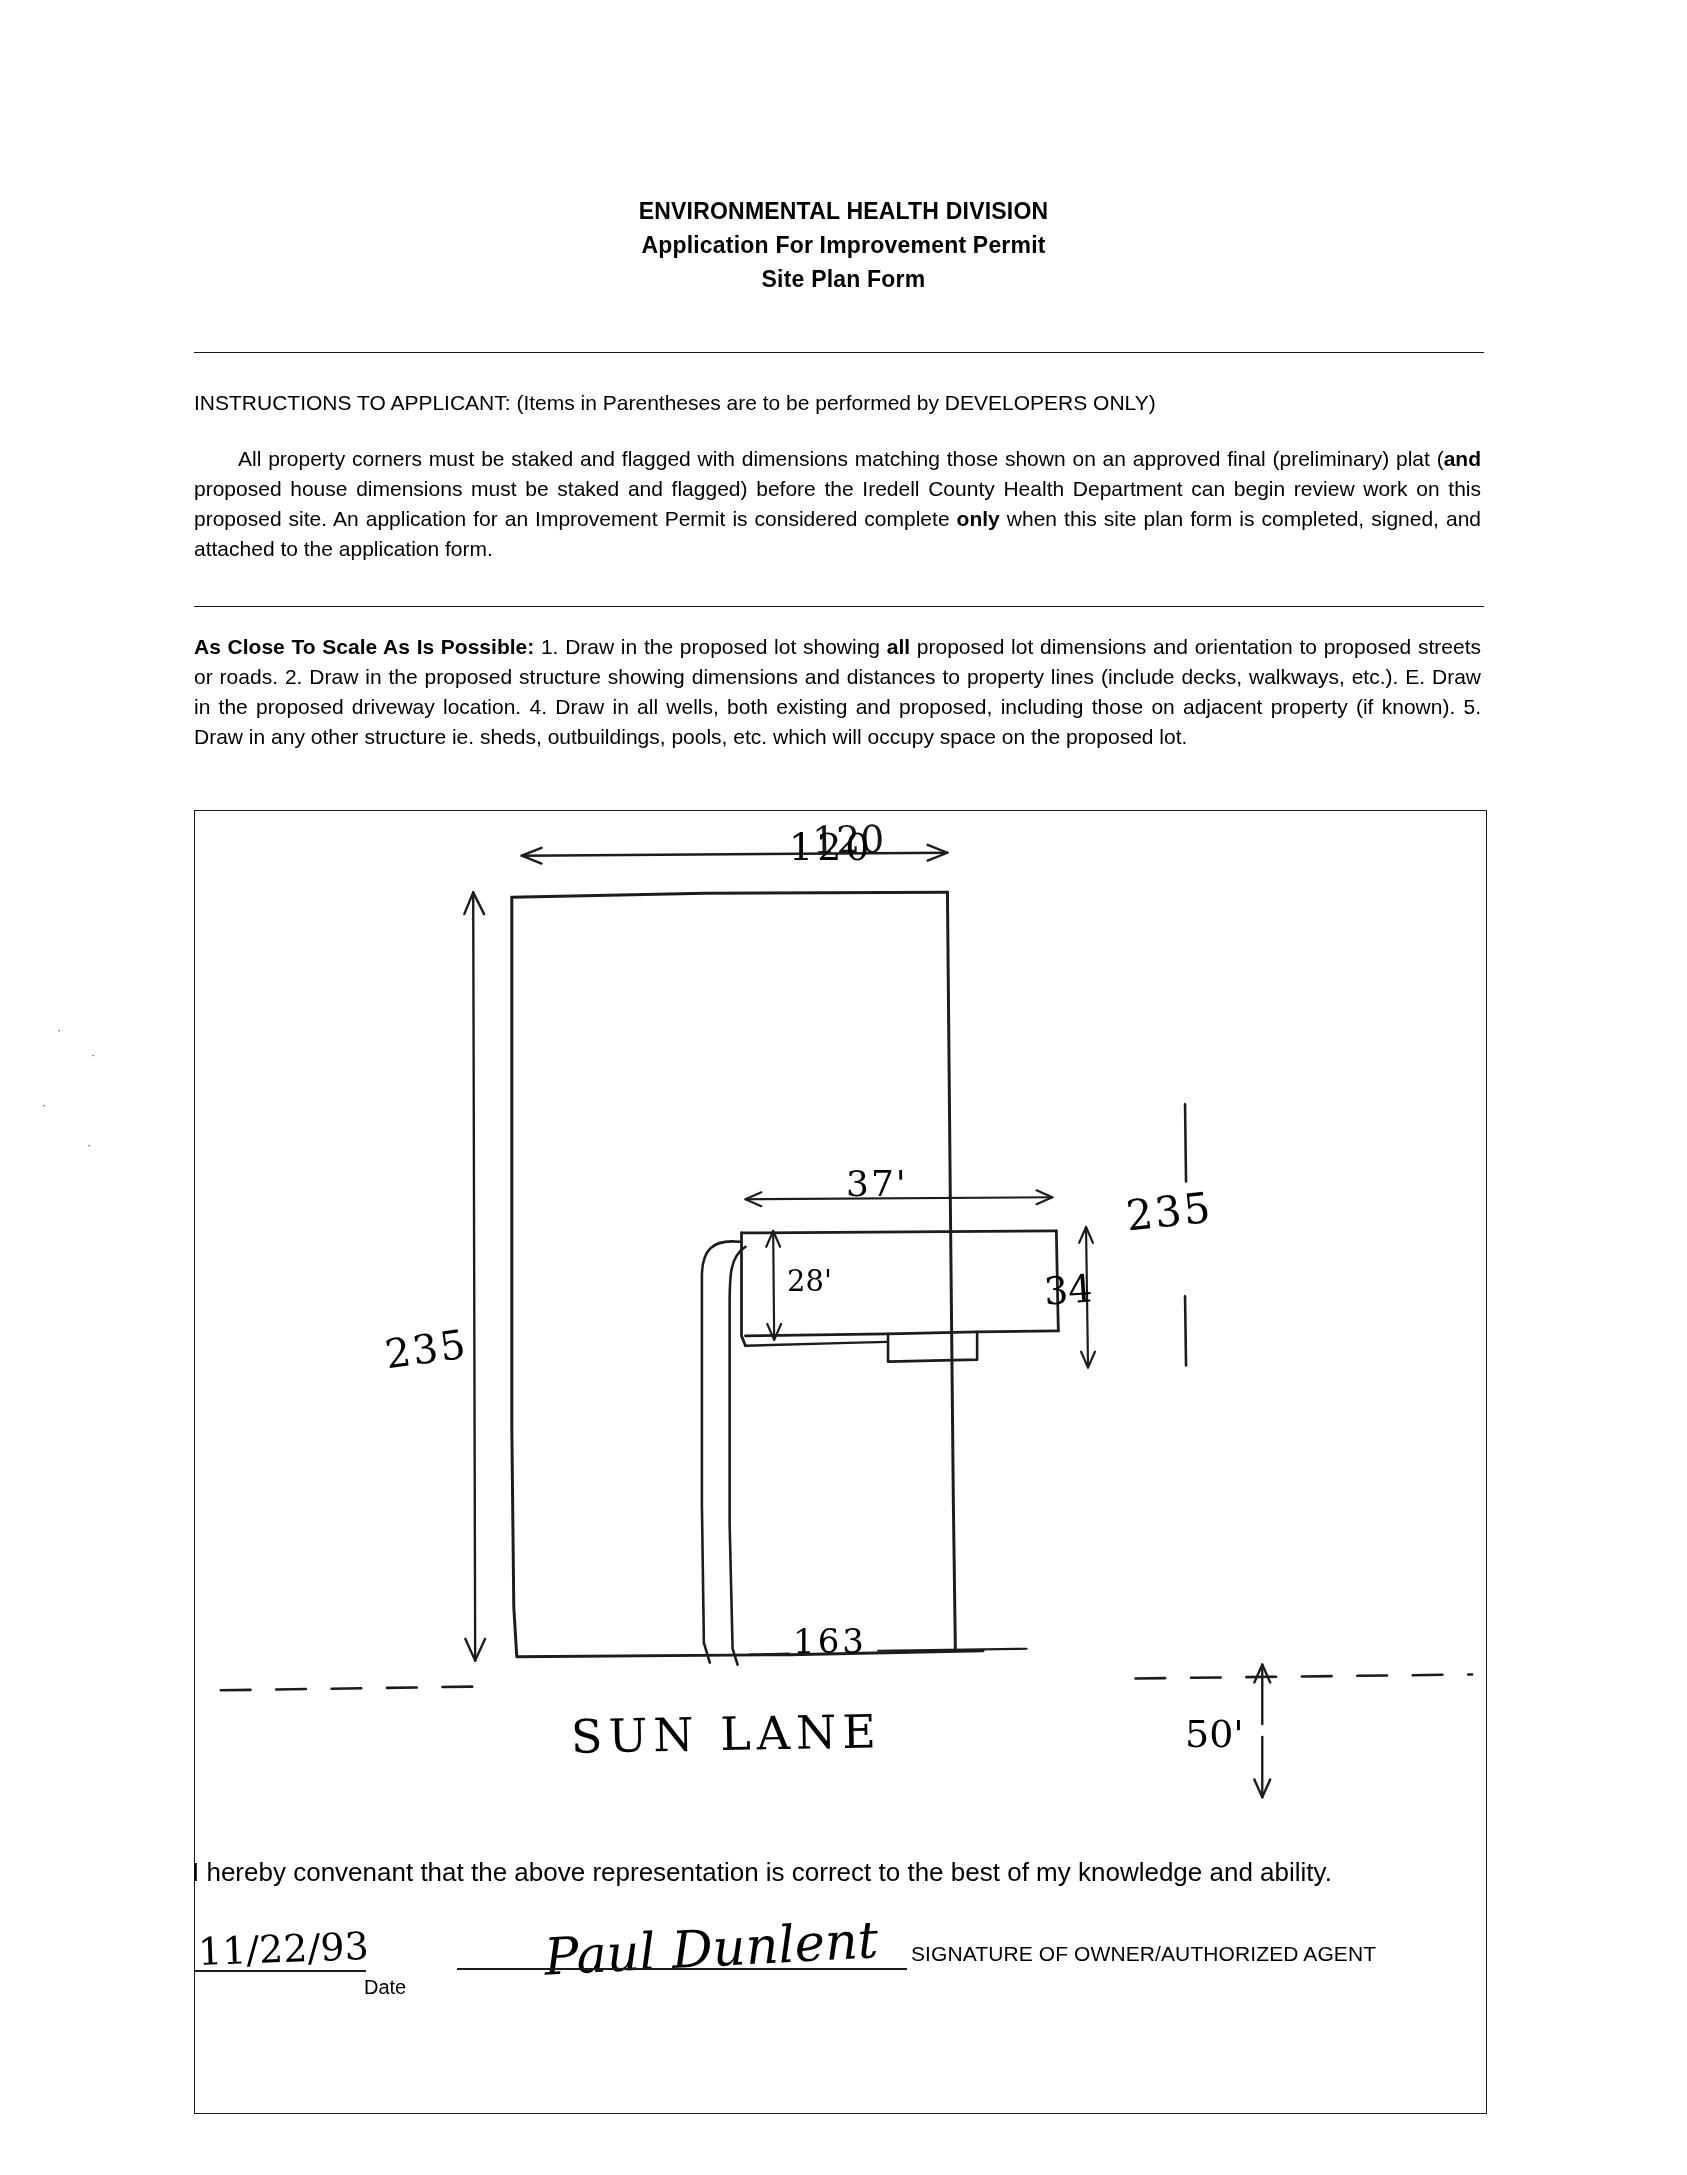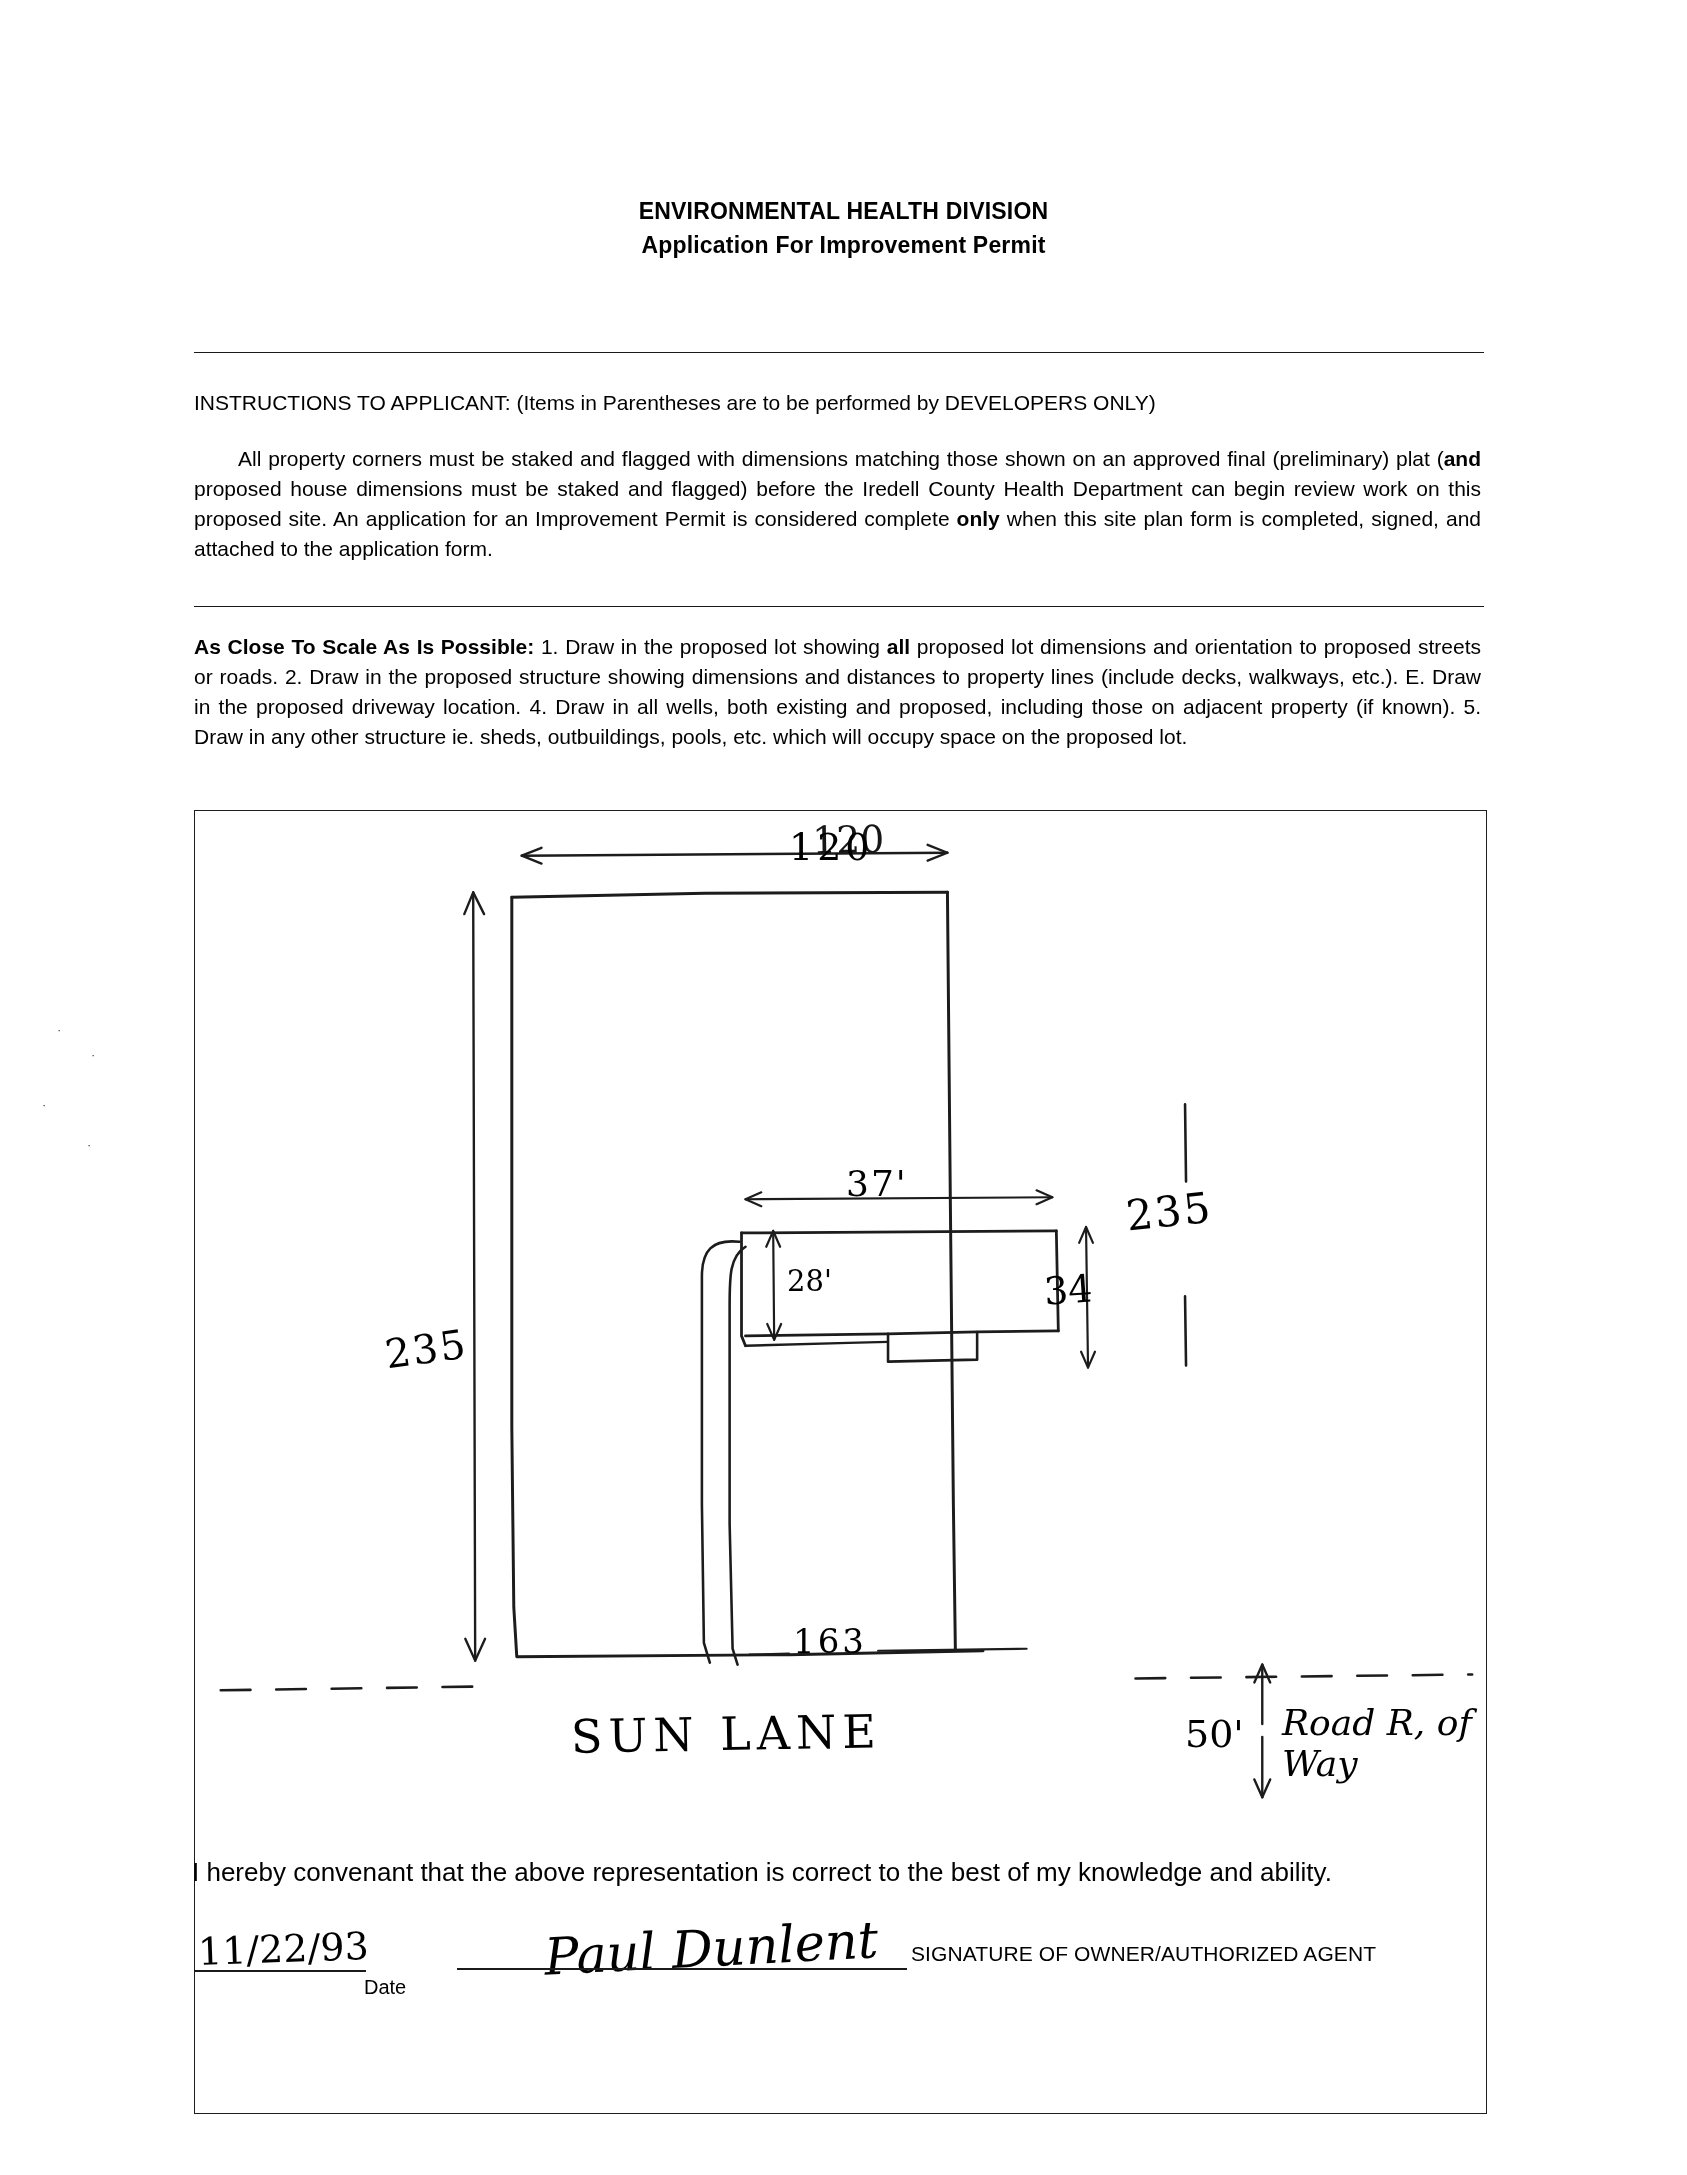--- a/index.html
+++ b/index.html
@@ -124,20 +124,21 @@
   }
 </style>
 </head>
 <body>
 
 <div class="page">
 
   <div class="header">
     <div class="line">ENVIRONMENTAL HEALTH DIVISION</div>
     <div class="line">Application For Improvement Permit</div>
+    <div class="line">Site Plan Form</div>
   </div>
 
   <div class="rule rule-top"></div>
 
   <div class="instructions">INSTRUCTIONS TO APPLICANT: (Items in Parentheses are to be performed by DEVELOPERS ONLY)</div>
 
   <div class="para para-1">
     <span class="indent"></span><span>All property corners must be staked and flagged with dimensions matching those shown on an approved final (preliminary) plat (</span><b>and</b><span> proposed house dimensions must be staked and flagged) before the Iredell County Health Department can begin review work on this proposed site. An application for an Improvement Permit is considered complete </span><b>only</b><span> when this site plan form is completed, signed, and attached to the application form.</span>
   </div>
 
@@ -225,21 +226,20 @@
     <div style="position:absolute; left:592px; top:453px; font-family:'DejaVu Serif',serif; font-size:29px;">28'</div>
 
     <div style="position:absolute; left:849px; top:457px; font-family:'DejaVu Serif',serif; font-size:38px; transform:rotate(-4deg);">34</div>
 
     <div style="position:absolute; left:598px; top:810px; font-family:'DejaVu Serif',serif; font-size:34px; letter-spacing:3px;">163</div>
 
     <div style="position:absolute; left:376px; top:896px; font-family:'DejaVu Serif',serif; font-size:46px; letter-spacing:6px; transform:rotate(-1deg);">SUN LANE</div>
 
     <div style="position:absolute; left:990px; top:901px; font-family:'DejaVu Serif',serif; font-size:38px;">50'</div>
 
-    <div style="position:absolute; left:1087px; top:891px; font-family:'DejaVu Serif',serif; font-style:italic; font-size:36px;">Road R, of Way</div>
   </div>
 
   <div class="covenant">I hereby convenant that the above representation is correct to the best of my knowledge and ability.</div>
 
   <div class="sig-row">
     <div style="position:absolute; left:6px; top:16px; font-family:'DejaVu Serif',serif; font-size:38px; transform:rotate(-2deg);">11/22/93</div>
     <div style="position:absolute; left:352px; top:8px; font-family:'DejaVu Serif',serif; font-style:italic; font-size:51px; transform:rotate(-3deg);">Paul Dunlent</div>
   </div>
 
   <div class="date-label">Date</div>

